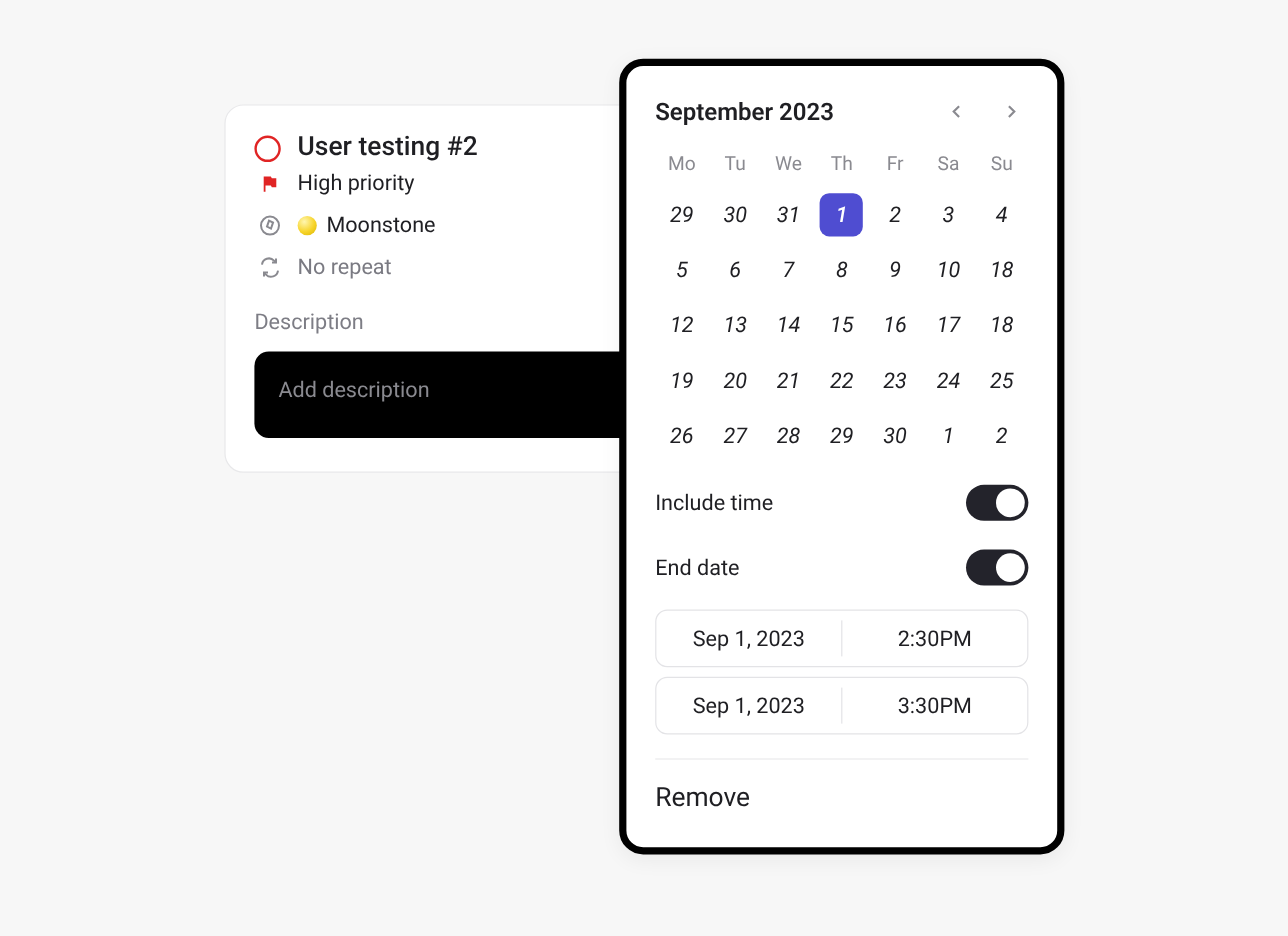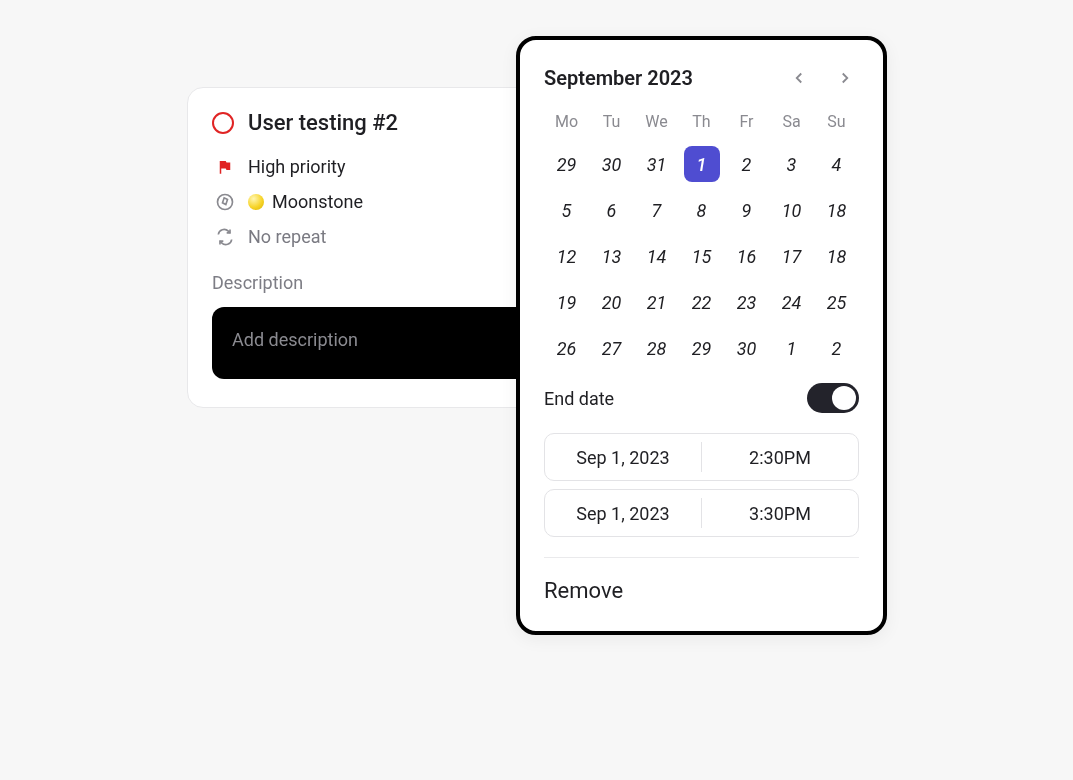--- a/index.html
+++ b/index.html
@@ -18,23 +18,23 @@
     left: 187px;
     top: 87px;
     width: 500px;
     background: #ffffff;
     border: 1px solid #e8e8ea;
     border-radius: 16px;
     padding: 22px 24px 28px 24px;
   }
   .task-title-row {
     display: flex;
-    align-items: center;
+    align-items: flex-end;
     gap: 14px;
-    margin-bottom: 14px;
+    margin-bottom: 0;
   }
   .task-circle {
     width: 22px; height: 22px;
     border: 2px solid #e02424;
     border-radius: 50%;
     flex: 0 0 auto;
   }
   .task-title {
     font-size: 22px;
     font-weight: 500;
@@ -85,24 +85,24 @@
     padding: 22px 20px;
     font-size: 18px;
     color: #8a8a90;
     min-height: 72px;
   }
 
   
   .picker {
     position: absolute;
     left: 516px;
-    top: 36px;
+    top: 49px;
     width: 371px;
     background: #ffffff;
-    border: 4px solid #000000;
+    border: 6px solid #000000;
     border-radius: 20px;
     box-shadow: 0 4px 18px rgba(0,0,0,0.06);
     padding: 24px 24px 24px 24px;
   }
   .picker-header {
     display: flex;
     align-items: center;
     margin-bottom: 14px;
   }
   .picker-header .month {
@@ -385,20 +385,24 @@
         <span class="inner">30</span>
       </div>
       <div class="day other">
         <span class="inner">1</span>
       </div>
       <div class="day other">
         <span class="inner">2</span>
       </div>
     </div>
 
+  <div class="toggle-row" style="margin-top:6px;">
+    <span>Include time</span>
+    <span class="toggle"></span>
+  </div>
   <div class="toggle-row">
     <span>End date</span>
     <span class="toggle"></span>
   </div>
 
   <div class="dt-field">
     <span class="part">Sep 1, 2023</span>
     <span class="sep"></span>
     <span class="part">2:30PM</span>
   </div>

